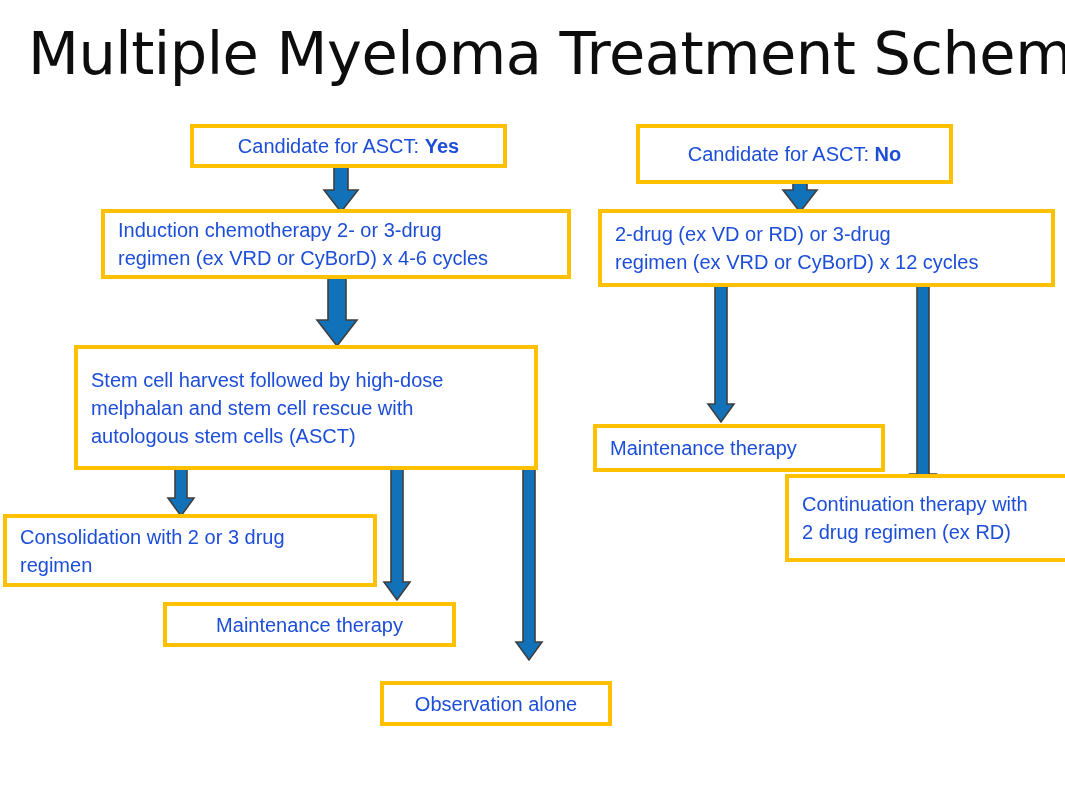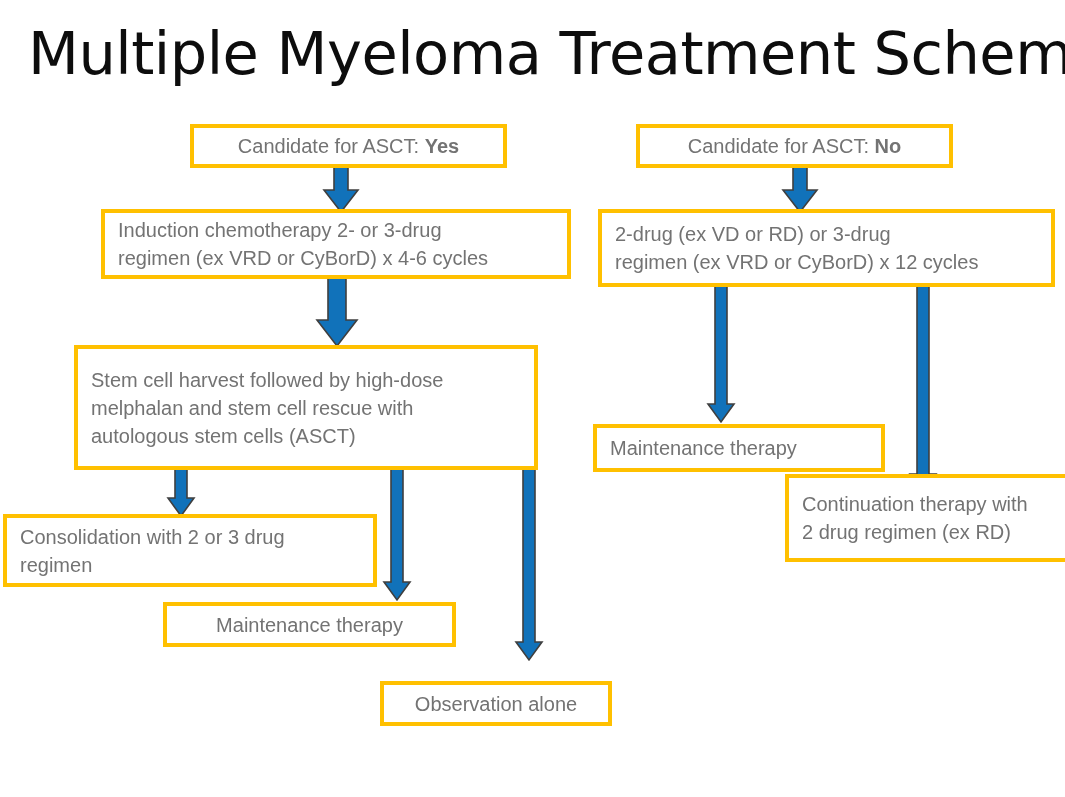--- a/index.html
+++ b/index.html
@@ -25,21 +25,21 @@
     color: #0d0d0d;
     letter-spacing: -0.5px;
     white-space: nowrap;
     font-family: "DejaVu Sans", sans-serif;
   }
   .node {
     position: absolute;
     box-sizing: border-box;
     background: #ffffff;
     border: 4px solid #FFC000;
-    color: #737373;
+    color: #1d4ed8;
     font-size: 20px;
     line-height: 28px;
     font-family: "Liberation Sans", sans-serif;
     z-index: 5;
   }
   .node .txt {
     display: block;
     white-space: pre-line;
   }
   .node.center {
@@ -117,21 +117,21 @@
   <div class="arrow" style="left:908px; top:276px; width:30px; height:218px;">
     <svg width="30" height="218" viewBox="0 0 30 218">
       <path d="M9 0 L21 0 L21 198 L28 198 L15 216 L2 198 L9 198 Z" fill="#1172BA" stroke="#3F3F3F" stroke-width="1.6"></path>
     </svg>
   </div>
 
   <div class="node center" style="left:190px; top:124px; width:317px; height:44px;">
     <span><span>Candidate for ASCT: </span><span class="strong">Yes</span></span>
   </div>
 
-  <div class="node center" style="left:636px; top:124px; width:317px; height:44px;">
+  <div class="node center" style="left:636px; top:124px; width:317px; height:60px;">
     <span><span>Candidate for ASCT: </span><span class="strong">No</span></span>
   </div>
 
   <div class="node left" style="left:101px; top:209px; width:470px; height:70px;">
     <span class="txt">Induction chemotherapy 2- or 3-drug
 regimen (ex VRD or CyBorD) x 4-6 cycles</span>
   </div>
 
   <div class="node left" style="left:598px; top:209px; width:457px; height:78px;">
     <span class="txt">2-drug (ex VD or RD) or 3-drug

